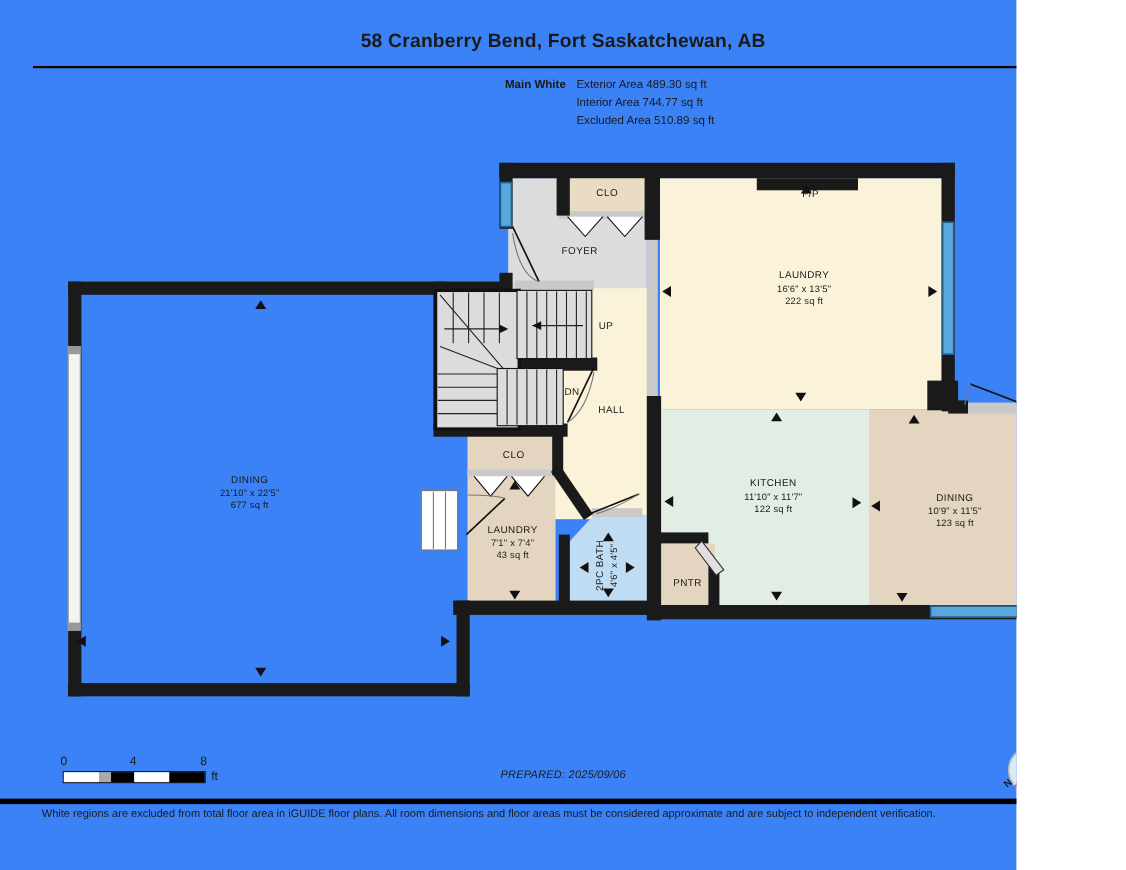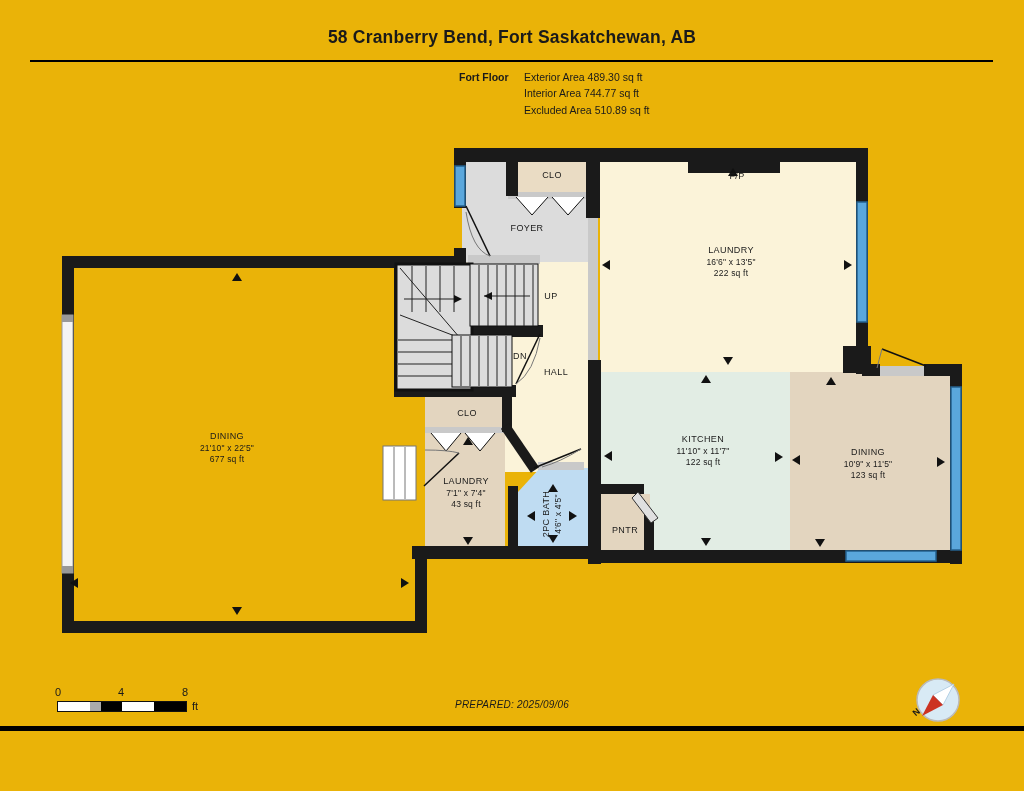--- a/index.html
+++ b/index.html
@@ -1,16 +1,16 @@
 <!DOCTYPE html>
 <html><head>
 <meta charset="utf-8">
 <style>
   html,body{margin:0;padding:0;background:#fff;}
-  #page{position:relative;width:1024px;height:791px;background:#eab308;overflow:hidden;
+  #page{position:relative;width:924px;height:791px;background:#3b82f6;overflow:hidden;
         font-family:"Liberation Sans", sans-serif;color:#1a1a1a;}
   .abs{position:absolute;}
   #title{top:27px;left:0;width:1024px;text-align:center;font-size:17.5px;font-weight:bold;letter-spacing:.2px;}
   #title-rule{top:60px;left:30px;width:963px;height:2px;background:#000;}
   .subhead{font-size:10.5px;}
   #floor-label{top:71px;left:459px;font-weight:bold;}
   .area-line{left:524px;}
   #plan-svg{top:0;left:0;}
   .lbl{transform:translate(-50%,-50%);text-align:center;white-space:nowrap;
        font-size:9px;letter-spacing:.4px;line-height:1.3;color:#1a1a1a;}
@@ -27,21 +27,21 @@
   #footer-rule{top:726px;left:0;width:1024px;height:5px;background:#000;}
   #disclaimer{top:735px;left:38px;font-size:10px;}
 </style>
 </head>
 <body>
 
 <div id="page">
 
   <div class="abs" id="title">58 Cranberry Bend, Fort Saskatchewan, AB</div>
   <div class="abs" id="title-rule"></div>
-  <div class="abs subhead" id="floor-label">Fort Floor</div>
+  <div class="abs subhead" id="floor-label">Main White</div>
   <div class="abs subhead area-line" style="top:71px">Exterior Area 489.30 sq ft</div>
   <div class="abs subhead area-line" style="top:87px">Interior Area 744.77 sq ft</div>
   <div class="abs subhead area-line" style="top:104px">Excluded Area 510.89 sq ft</div>
 
   <svg class="abs" id="plan-svg" width="1024" height="791" viewBox="0 0 1024 791">
 
     <g>
       <rect x="462" y="162" width="126" height="102" fill="#DCDCDC"></rect>
       <rect x="516" y="162" width="72" height="32" fill="#EADCC4"></rect>
       <rect x="600" y="162" width="256" height="210" fill="#FBF3D9"></rect>
@@ -244,14 +244,15 @@
     <div class="seg" style="width:32px;background:#fff"></div>
     <div class="seg" style="width:11px;background:#AAAAAA"></div>
     <div class="seg" style="width:21px;background:#000"></div>
     <div class="seg" style="width:32px;background:#fff"></div>
     <div class="seg" style="width:32px;background:#000"></div>
   </div>
   <div class="abs" id="scale-unit">ft</div>
   <div class="abs" id="prepared">PREPARED: 2025/09/06</div>
   <div class="abs" id="north-label">N</div>
   <div class="abs" id="footer-rule"></div>
+  <div class="abs" id="disclaimer">White regions are excluded from total floor area in iGUIDE floor plans. All room dimensions and floor areas must be considered approximate and are subject to independent verification.</div>
 
 </div>
 
 </body></html>

